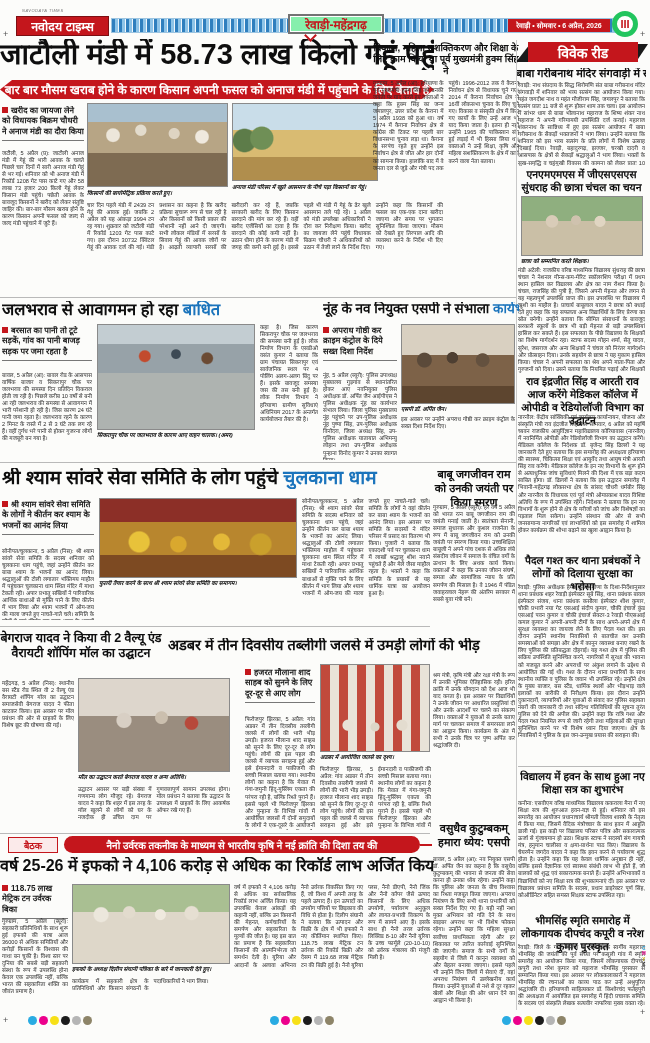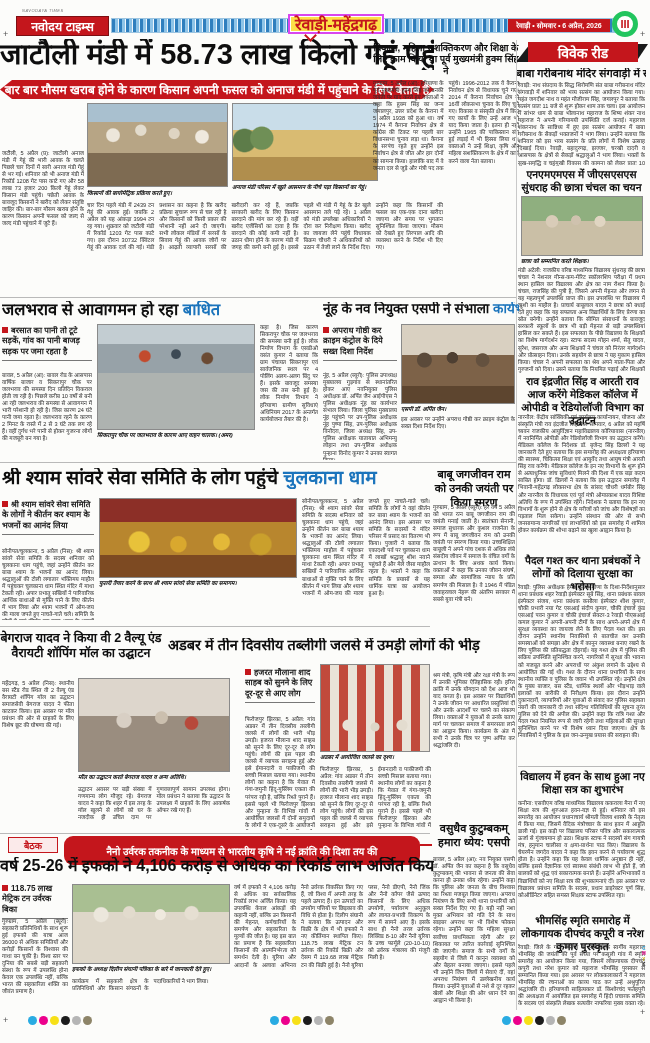--- a/index.html
+++ b/index.html
@@ -21,22 +21,22 @@
   .bul .sq{display:inline-block;width:6px;height:6px;background:#c4161c;margin-right:3px}
   .ph{position:absolute;border:1px solid #8a8a8a;overflow:hidden}
   .rule-h{position:absolute;height:1px;background:#b9b9b9}
   .rule-v{position:absolute;width:1px;background:#c9c9c9}
   
   .masthead{background:#c4161c;color:#fff;font-weight:bold;font-size:12.5px;display:flex;
             align-items:center;justify-content:center;border:1px solid #7d0e12}
   .tinytop{font-size:4px;color:#777;font-style:italic;letter-spacing:.5px}
   .bluebar{background:repeating-linear-gradient(90deg,#2f7fbe 0 3px,#8ec4e8 3px 6px,#eef6fc 6px 7px);
            border:1px solid #9cc4e0}
-  .badge{background:#fde047;border:2px solid #d946ef;box-shadow:0 0 0 1px #fff inset;color:#c4161c;
-         font-weight:bold;font-size:16px;display:flex;align-items:center;justify-content:center}
+  .badge{background:#86efac;border:2px solid #737373;box-shadow:0 0 0 1px #fff inset;color:#c4161c;
+         font-weight:bold;font-size:12px;display:flex;align-items:center;justify-content:center}
   .badge-tail{width:9px;height:9px;background:#fff;border-right:2px solid #c4161c;border-bottom:2px solid #c4161c;
               transform:rotate(45deg)}
   .datebox{background:#c4161c;color:#fff;font-weight:bold;font-size:7px;display:flex;
            align-items:center;justify-content:center}
   .pagecircle{border:5px solid #22c55e;border-radius:50%;background:#fff;color:#c4161c;
               font-weight:bold;font-size:11px;display:flex;align-items:center;justify-content:center}
   .ribbon{background:#c4161c;color:#fff;font-weight:bold;font-size:12px;display:flex;align-items:center;
           justify-content:center;clip-path:polygon(12px 0,calc(100% - 12px) 0,100% 50%,calc(100% - 12px) 100%,12px 100%,0 50%)}
   .vivek{background:#c4161c;color:#fff;font-weight:bold;font-size:14px;display:flex;
          align-items:center;justify-content:center}
@@ -62,20 +62,21 @@
 
   <div class="abs masthead" style="left:16px;top:16px;width:93px;height:20px">नवोदय टाइम्स</div>
   <div class="abs bluebar" style="left:111px;top:18px;width:521px;height:15px"></div>
   <div class="abs badge" style="left:288px;top:14px;width:96px;height:20px;z-index:3">रेवाड़ी-महेंद्रगढ़</div>
   <div class="abs badge-tail" style="left:306px;top:31px;z-index:2"></div>
   <div class="abs datebox" style="left:508px;top:19px;width:102px;height:13px;z-index:3">रेवाड़ी • सोमवार • 6 अप्रैल, 2026</div>
   <div class="abs pagecircle" style="left:612px;top:11px;width:26px;height:26px;z-index:3">III</div>
 
   <div class="abs hd ctr nw" style="left:0;top:39px;width:434px;font-size:29px">जाटौली मंडी में 58.73 लाख किलो गेहूं पहुंचा</div>
   <div class="abs ribbon" style="left:0;top:80px;width:434px;height:19px">बार बार मौसम खराब होने के कारण किसान अपनी फसल को अनाज मंडी में पहुंचाने के लिए बेताब हैं</div>
+  <div class="abs bul" style="left:2px;top:106px;width:82px"><span class="sq"></span><span>खरीद का जायजा लेने को विधायक बिक्रम चौधरी ने अनाज मंडी का दौरा किया</span></div>
   <div class="abs bd" style="left:2px;top:150px;width:82px;height:146px">जटौली, 5 अप्रैल (प्र): जाटौली अनाज मंडी में गेहूं की भारी आवक के चलते पिछले चार दिनों में सारी अनाज मंडी गेहूं से भर गई। शनिवार को भी अनाज मंडी में रिकॉर्ड 1208 गेट पास काटे गए और 58 लाख 73 हजार 200 किलो गेहूं लेकर किसान मंडी पहुंचे। पछेती आवक के बावजूद किसानों ने खरीद को लेकर संतुष्टि जाहिर की। बार-बार मौसम खराब होने के कारण किसान अपनी फसल को जल्द से जल्द मंडी पहुंचाने में जुटे हैं।</div>
 
   <div class="ph" style="left:87px;top:103px;width:141px;height:84px;background:
     radial-gradient(circle at 18% 38%,#ece6da 0 5%,transparent 6%),
     radial-gradient(circle at 38% 32%,#e3dccd 0 5%,transparent 6%),
     radial-gradient(circle at 62% 36%,#ded4c2 0 5%,transparent 6%),
     radial-gradient(circle at 82% 40%,#efe9de 0 5%,transparent 6%),
     linear-gradient(180deg,#a9c0cf 0 22%,#b7a585 22% 60%,#7e6b52 60%)"></div>
   <div class="abs cap" style="left:87px;top:190px;width:141px">किसानों की बायोमेट्रिक प्रक्रिया करते हुए।</div>
 
@@ -185,21 +186,21 @@
   <div class="rule-h" style="left:518px;top:766px;width:127px"></div>
   <div class="abs hd ctr" style="left:520px;top:770px;width:125px;font-size:10.5px;line-height:1.25">विद्यालय में हवन के साथ हुआ नए शिक्षा सत्र का शुभारंभ</div>
   <div class="abs bd" style="left:518px;top:800px;width:127px;height:112px">कनीना: एसवीएम वरिष्ठ माध्यमिक विद्यालय ककराला मैना में नए शिक्षा सत्र की शुरुआत हवन-यज्ञ से हुई। शनिवार को इस समारोह का आयोजन प्रधानाचार्य श्रीमती विजय शास्त्री के नेतृत्व में किया गया, जिसमें वैदिक मंत्रोच्चार के साथ हवन में आहुति डाली गई। इस कड़ी पर विद्यालय परिसर पवित्र और सकारात्मक ऊर्जा से गुंजायमान हो उठा। शिक्षक स्टाफ ने सदस्यों संग गायत्री मंत्र, हनुमान चालीसा व क्षमा-प्रार्थना पाठ किए। विद्यालय के चेयरमैन जगदेव यादव ने कहा कि हवन करने से पर्यावरण शुद्ध होता है। उन्होंने कहा कि यह केवल धार्मिक अनुष्ठान ही नहीं, बल्कि इससे वैज्ञानिक एवं स्वास्थ्य संबंधी लाभ भी होते हैं, जो बालकों को शुद्ध एवं सकारात्मक बनाते हैं। उन्होंने अभिभावकों व विद्यार्थियों को नए शिक्षा सत्र की शुभकामनाएं दीं। इस अवसर पर विद्यालय प्रबंधन समिति के सदस्य, प्रधान डाइरेक्टर पूर्ण सिंह, कोऑर्डिनेटर सहित समस्त शिक्षक स्टाफ उपस्थित रहा।</div>
 
   <div class="abs hd ctr" style="left:520px;top:914px;width:125px;font-size:10.5px;line-height:1.25">भीमसिंह स्मृति समारोह में लोकगायक दीपचंद कपूरी व नरेश कुमार पुरस्कृत</div>
   <div class="abs bd" style="left:518px;top:944px;width:127px;height:62px">रेवाड़ी: जिले के गांव लिसान के लोकगायक स्वर्गीय महाराज भीमसिंह की जयंती की पूर्व संध्या पर कसूली गांव में स्मृति समारोह का आयोजन किया गया, जिसमें लोकगायक दीपचंद कपूरी तथा नरेश कुमार को महाराज भीमसिंह पुरस्कार से सम्मानित किया गया। इस अवसर पर लोककलाकारों ने महाराज भीमसिंह की रचनाओं का काव्य पाठ कर उन्हें अश्रुपूरित श्रद्धांजलि दी। हरियाणवी साहित्यकार डॉ. किशोरचंद फतेहपुरी की अध्यक्षता में आयोजित इस समारोह में हिंदी प्रचारक समिति के सदस्य एवं संस्कृति लेखक सत्यवीर नाफरिया मुख्य वक्ता रहे। मंच के अध्यक्ष मांगेराम लोककलाकार ने महाराज भीमसिंह की रचनाओं की प्रमुख भूमिका निभाई।</div>
 
   <div class="rule-h" style="left:0;top:833px;width:430px"></div>
 
   <div class="abs kicker" style="left:8px;top:837px;width:50px;height:16px">बैठक</div>
-  <div class="abs pill" style="left:64px;top:836px;width:356px;height:29px">नैनो उर्वरक तकनीक के माध्यम से भारतीय कृषि ने नई क्रांति की दिशा तय की</div>
+  <div class="abs pill" style="left:64px;top:836px;width:356px;height:17px">नैनो उर्वरक तकनीक के माध्यम से भारतीय कृषि ने नई क्रांति की दिशा तय की</div>
   <div class="abs" style="left:420px;top:844px;width:12px;height:2px;background:#c4161c"></div>
   <div class="abs hd ctr nw" style="left:0;top:857px;width:434px;font-size:16px">वर्ष 25-26 में इफको ने 4,106 करोड़ से अधिक का रिकॉर्ड लाभ अर्जित किया: दिलीप</div>
   <div class="abs bul" style="left:2px;top:884px;width:66px"><span class="sq"></span><span>118.75 लाख मेट्रिक टन उर्वरक बिका</span></div>
   <div class="abs bd" style="left:2px;top:918px;width:66px;height:90px">गुरुग्राम, 5 अप्रैल (ब्यूरो): सहकारी प्रतिनिधियों के साथ शुरू हुई इफको की यात्रा आज 36000 से अधिक समितियों और करोड़ों किसानों के विश्वास की गाथा बन चुकी है। विश्व स्तर पर दुनिया की सबसे बड़ी सहकारी संस्था के रूप में उपलब्धि होना केवल एक उपलब्धि नहीं, बल्कि भारत की सहकारिता शक्ति का जीवंत प्रमाण है।</div>
   <div class="ph" style="left:72px;top:884px;width:158px;height:80px;background:
     radial-gradient(circle at 18% 38%,#ece7dc 0 5%,transparent 6%),
     radial-gradient(circle at 36% 35%,#e2dbcd 0 5%,transparent 6%),
     radial-gradient(circle at 56% 38%,#efe9de 0 5%,transparent 6%),
     radial-gradient(circle at 76% 36%,#e6dfd2 0 5%,transparent 6%),
     linear-gradient(180deg,#a9bf92 0 35%,#ded7c9 35% 100%)"></div>

